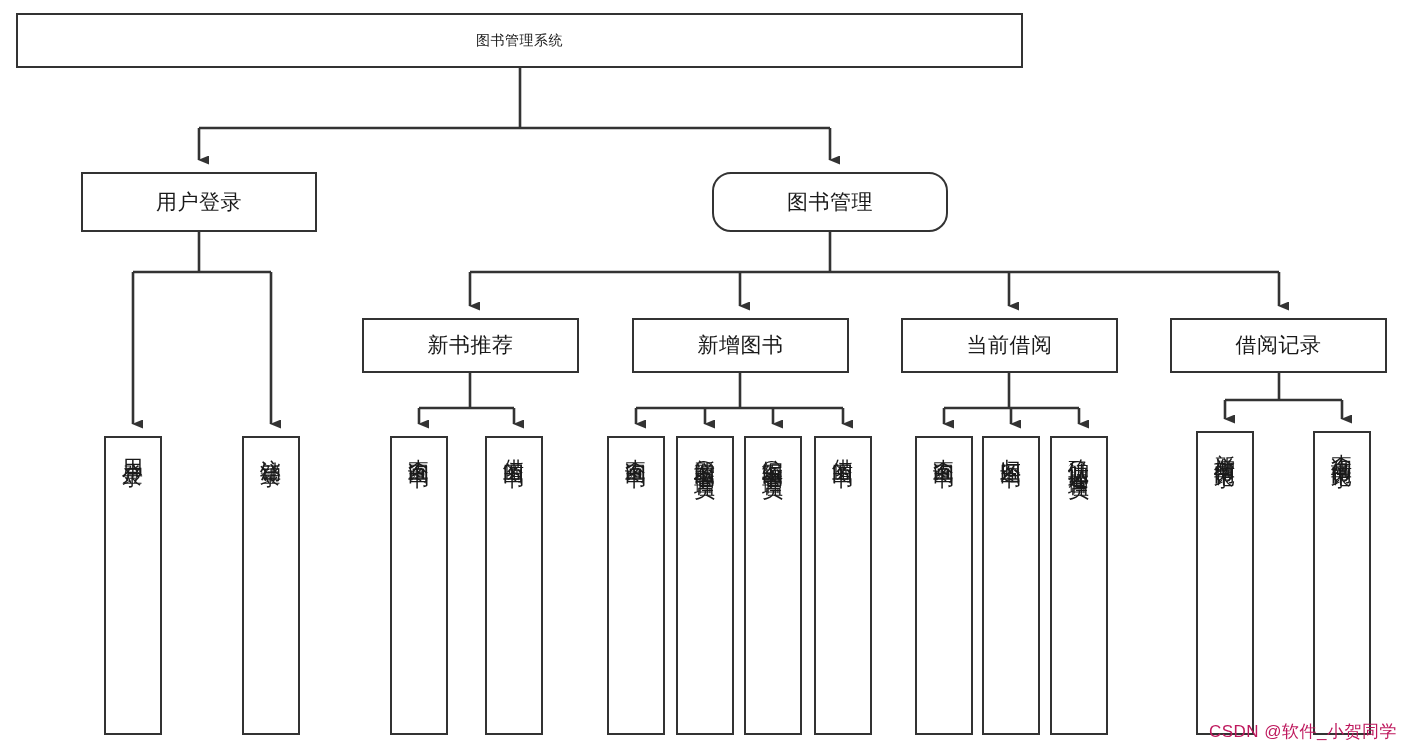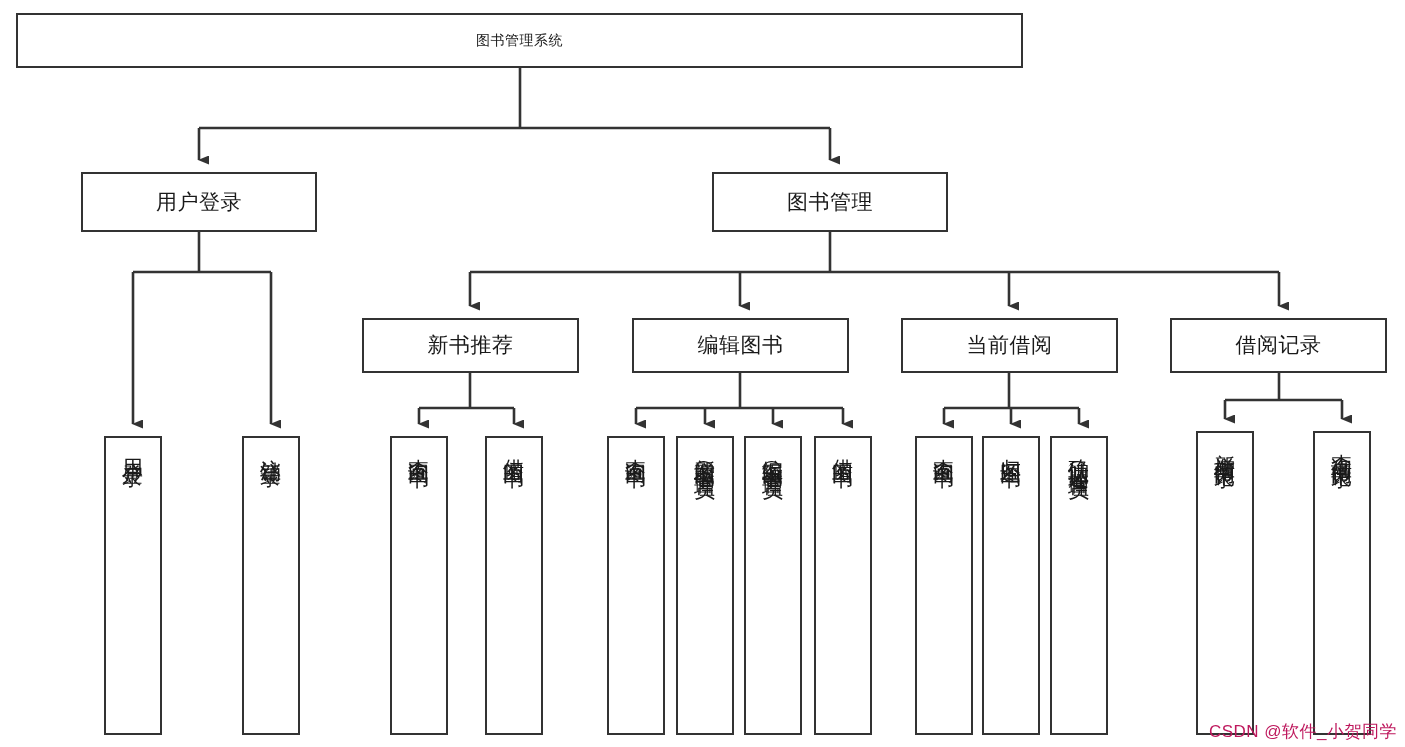--- a/index.html
+++ b/index.html
@@ -126,29 +126,29 @@
     </g>
   </svg>
 
   <div class="node horiz root" style="left:16px; top:13px; width:1007px; height:55px;">
     <span class="label">图书管理系统</span>
   </div>
 
   <div class="node horiz" style="left:81px; top:172px; width:236px; height:60px;">
     <span class="label">用户登录</span>
   </div>
-  <div class="node horiz" style="left:712px; top:172px; width:236px; height:60px;">
+  <div class="node horiz" style="left:712px; top:172px; width:236px; height:60px;border-radius:19px;">
     <span class="label">图书管理</span>
   </div>
 
   <div class="node horiz" style="left:362px; top:318px; width:217px; height:55px;align-items:center;">
     <span class="label">新书推荐</span>
   </div>
   <div class="node horiz" style="left:632px; top:318px; width:217px; height:55px;">
-    <span class="label">编辑图书</span>
+    <span class="label">新增图书</span>
   </div>
   <div class="node horiz" style="left:1170px; top:318px; width:217px; height:55px;">
     <span class="label">借阅记录</span>
   </div>
   <div class="node horiz" style="left:901px; top:318px; width:217px; height:55px;">
     <span class="label">当前借阅</span>
   </div>
 
   <div class="node vert" style="left:104px; top:436px; width:58px; height:299px;">
     <span class="label">用户登录</span>

